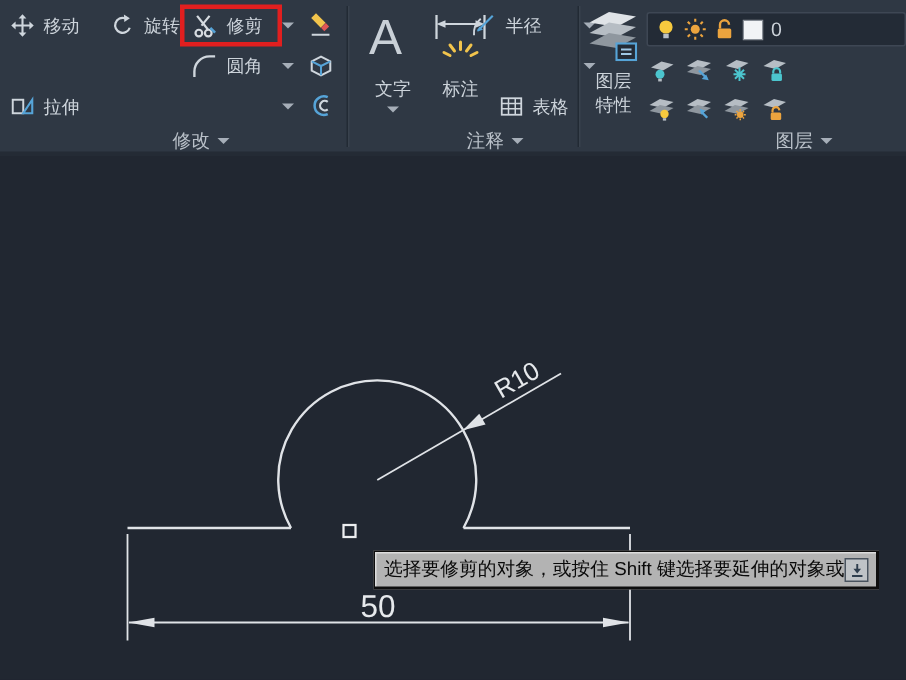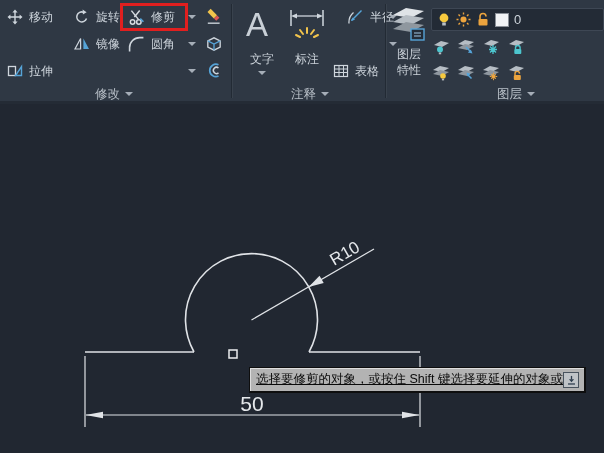--- a/index.html
+++ b/index.html
@@ -19,33 +19,33 @@
         border-right:4px solid transparent; border-top:4px solid #a6aeb8; }
   .trimbox { position:absolute; left:120px; top:3px; width:68px; height:28px;
              border:3px solid #e11f1f; }
   .bigA { font-size:33px; line-height:34px; color:#c9d0d7; }
   .stacklbl { position:absolute; width:38px; text-align:center; font-size:12px; color:#ccd3da; }
   .layerbar { position:absolute; left:431px; top:8px; width:173px; height:23px;
               background:#232b36; border:1px solid #3e4754; border-radius:2px;
               display:flex; align-items:center; gap:5px; padding:0 5px;
               color:#ccd3da; font-size:13px; }
   .pfoot { position:absolute; top:87px; height:14px; display:flex; align-items:center;
-           gap:5px; font-size:12.5px; color:#b9c0c8; }
+           gap:5px; font-size:12.5px; color:#b9c0c8;margin-left:20px; }
   .pfoot .dd { position:static; }
 
   
   .canvas { position:absolute; left:0; top:104px; width:604px; height:349px; background:#212731; }
 
   
   .tooltip { position:absolute; left:249px; top:367px; width:337px; height:26px;
              background:#b3b3b3; border:1px solid #0e0e0e;
              border-right-width:2px; border-bottom-width:2px;
              box-shadow:inset 1px 1px 0 #dddddd;
              display:flex; align-items:center; padding:0 22px 0 6px;
-             font-size:12.5px; color:#0a0a0a; white-space:nowrap; overflow:hidden;text-decoration:underline; }
+             font-size:12.5px; color:#0a0a0a; white-space:nowrap; overflow:hidden; }
   .tooltip-btn { position:absolute; right:5px; top:4px; width:16px; height:16px;
                  background:#bfc3c7; border:1px solid #49535e;
                  display:flex; align-items:center; justify-content:center; }
 </style>
 </head>
 <body>
 
 <div id="app">
 
   <div class="ribbon">
@@ -73,27 +73,20 @@
         <path d="M11 1.5 L6 7.6" stroke="#d6dbe0" stroke-width="1.4" fill="none"></path>
         <circle cx="4.3" cy="12.3" r="2.1" fill="none" stroke="#d6dbe0" stroke-width="1.4"></circle>
         <circle cx="10.2" cy="12.3" r="2.1" fill="none" stroke="#d6dbe0" stroke-width="1.4"></circle>
         <path d="M11.5 9 L14.5 12" stroke="#56a4d8" stroke-width="1.6"></path>
       </svg>
       <span>修剪</span>
     </div>
     <span class="dd" style="left:188px;top:15px"></span>
 
 
-    <div class="rbtn" style="left:74px;top:31px">
-      <svg width="16" height="16" viewBox="0 0 16 16">
-          <path d="M6.6 2.5 L6.6 13 L1 13 Z" fill="none" stroke="#cfd6dd" stroke-width="1.2"></path>
-          <path d="M9.4 2.5 L9.4 13 L15 13 Z" fill="#56a4d8"></path>
-        </svg>
-      <span>镜像</span>
-    </div>
 
     <div class="rbtn" style="left:128px;top:31px">
       <svg width="17" height="17" viewBox="0 0 16 16">
           <path d="M1.5 14.5 L1.5 11 A9.5 9.5 0 0 1 11 1.5 L14.5 1.5" fill="none" stroke="#cfd6dd" stroke-width="1.5"></path>
         </svg>
       <span>圆角</span>
     </div>
     <span class="dd" style="left:188px;top:42px"></span>
 
     <div class="rbtn" style="left:7px;top:58px">
@@ -152,21 +145,21 @@
           <path d="M19 20 L19 25"></path>
             <path d="M12 22 L15 26"></path>
             <path d="M26 22 L23 26"></path>
           <path d="M8 27 L12 29"></path>
             <path d="M30 27 L26 29"></path>
         </g>
       </svg>
     </div>
     <span class="stacklbl" style="left:288px;top:51px">标注</span>
 
-    <div class="rbtn" style="left:348px;top:4px">
+    <div class="rbtn" style="left:315px;top:4px">
       <svg width="16" height="16" viewBox="0 0 16 16">
           <path d="M1 14.5 A13 13 0 0 1 5.5 3.5" fill="none" stroke="#cfd6dd" stroke-width="1.3"></path>
           <path d="M3.5 11.5 L13.5 1.5" stroke="#56a4d8" stroke-width="1.4"></path>
           <path d="M3 12 L7 10.8 L4.6 8.6 Z" fill="#56a4d8"></path>
         </svg>
       <span>半径</span>
     </div>
     <span class="dd" style="left:389px;top:15px"></span>
 
     <span class="dd" style="left:389px;top:42px"></span>

